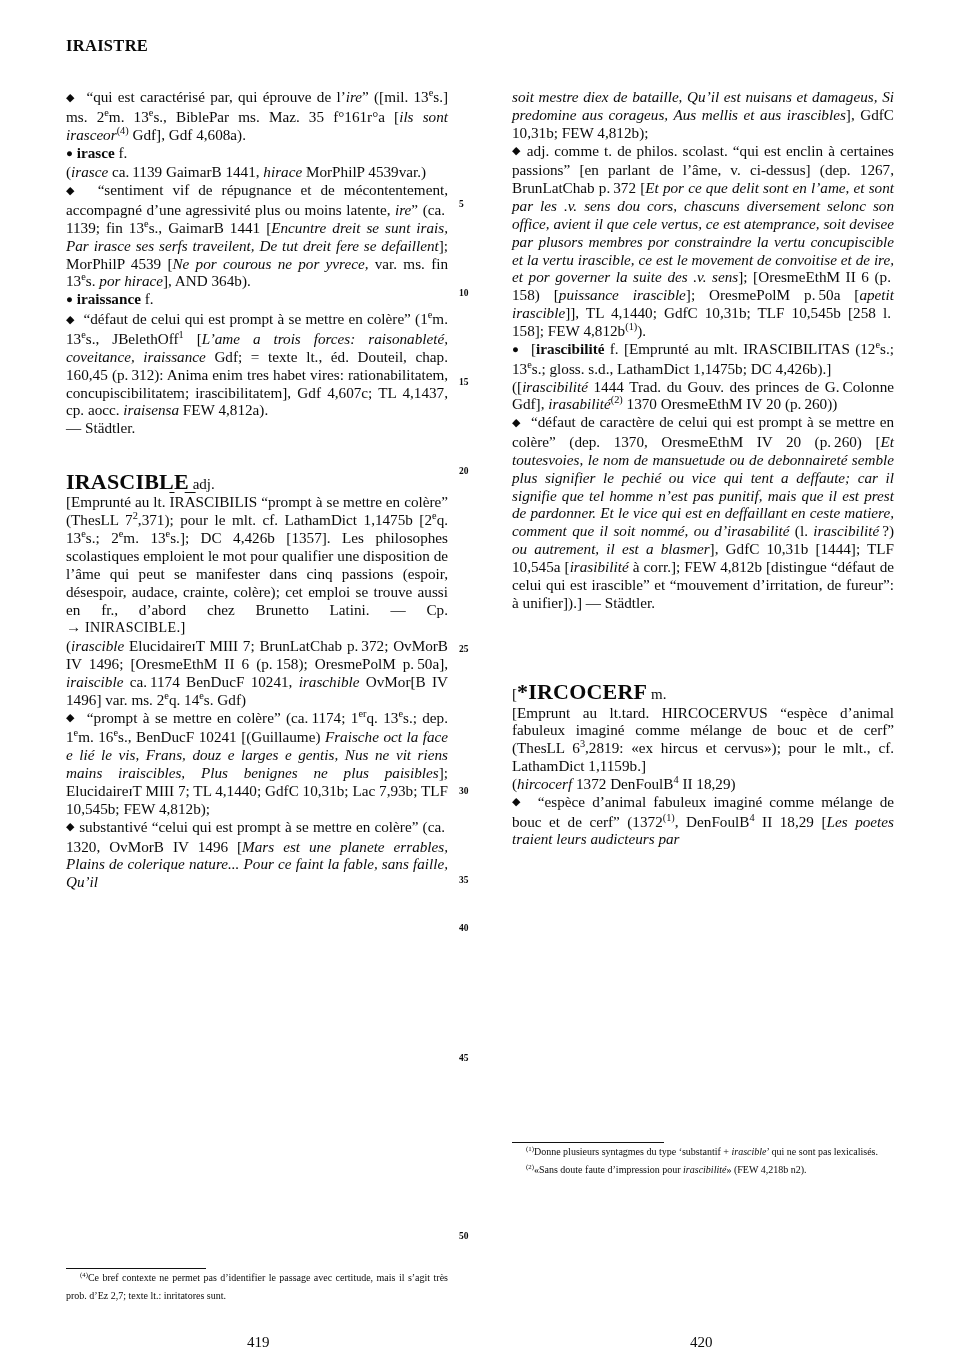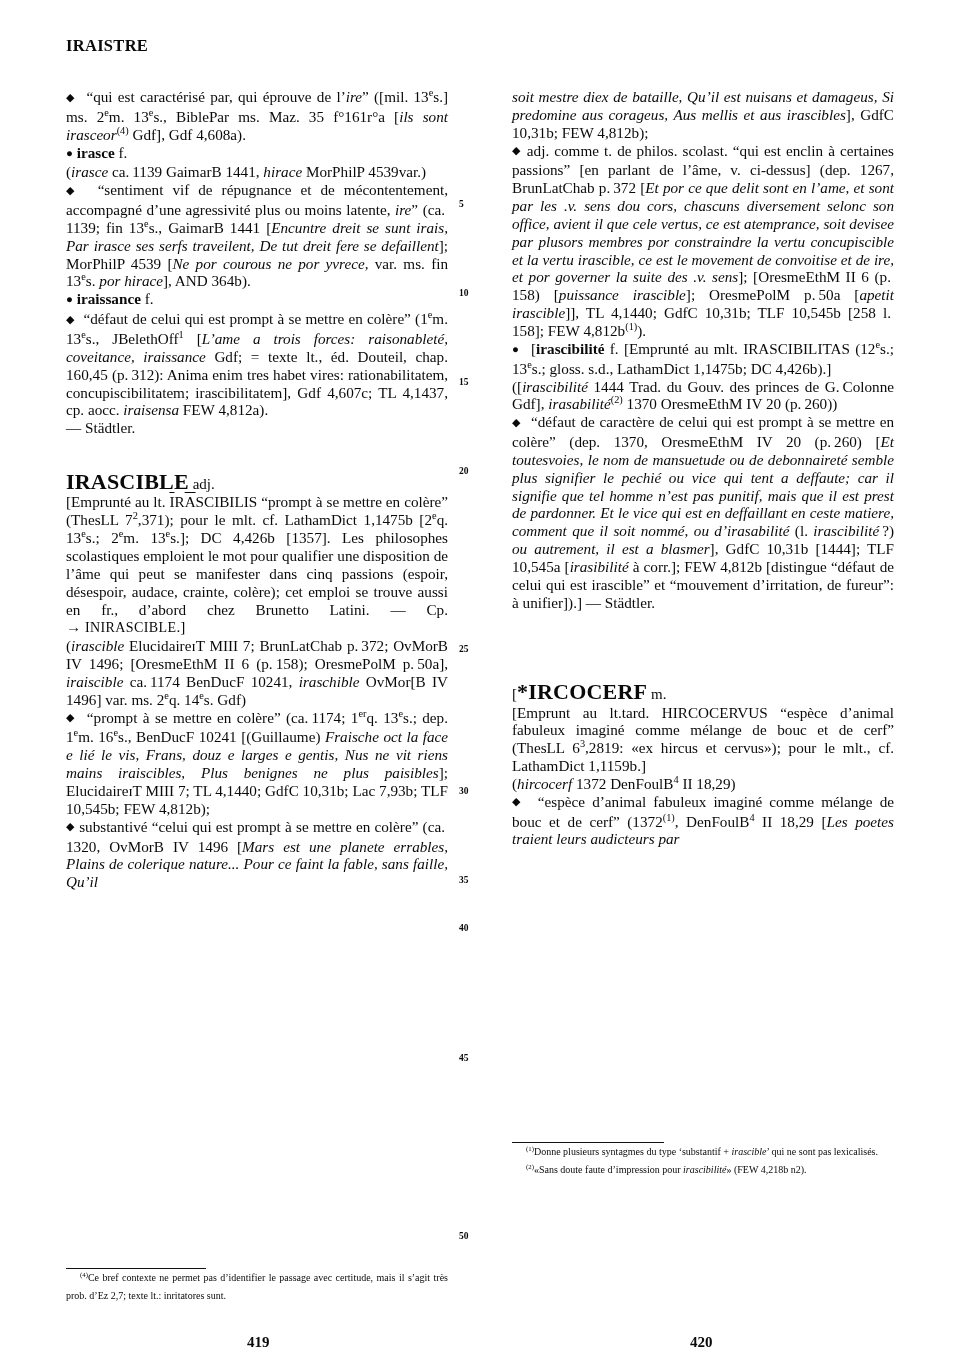--- a/index.html
+++ b/index.html
@@ -136,21 +136,21 @@
     position: absolute;
     left: 0;
     text-align: left;
     font-family: "Liberation Serif", serif;
   }
 
   
   .pagenum {
     position: absolute;
     bottom: 20px;
-    font-weight: bold;
+    font-weight: normal;
     font-size: 15px;
   }
   .pagenum-left  { left: 247px; }
   .pagenum-right { left: 690px; }
 </style>
 </head>
 <body>
 
 <div class="page">
 

